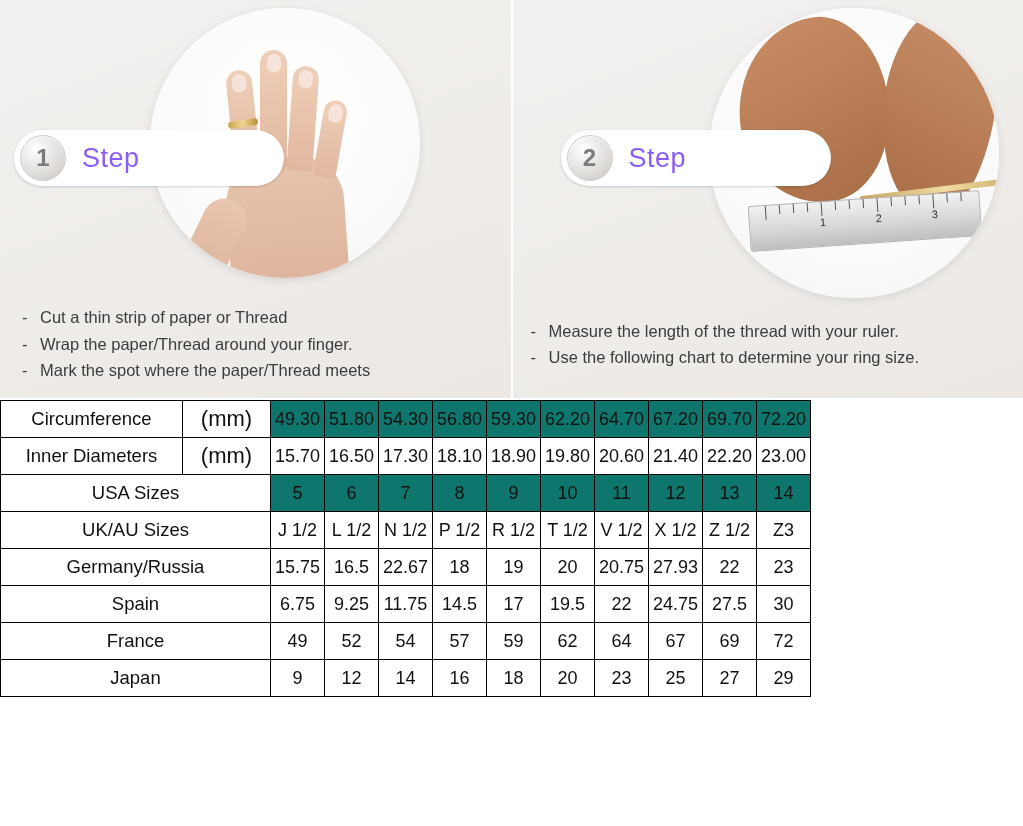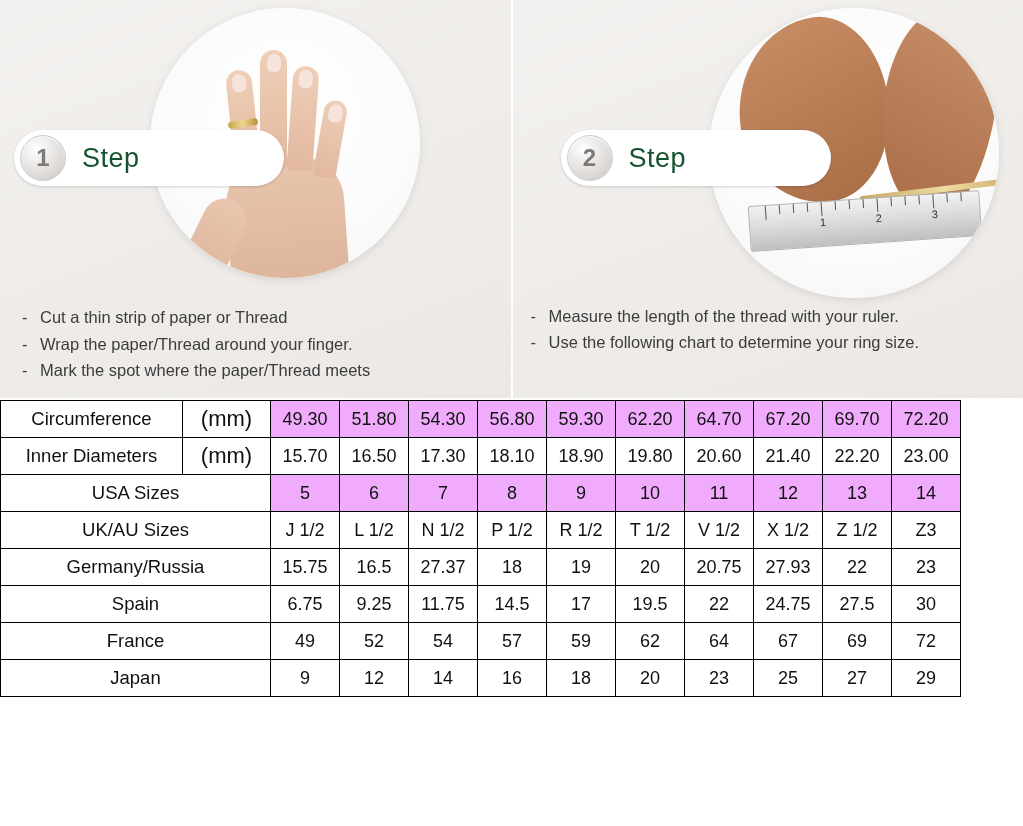--- a/index.html
+++ b/index.html
@@ -66,21 +66,21 @@
     font-size: 24px;
     font-weight: bold;
     display: flex;
     align-items: center;
     justify-content: center;
     box-shadow: inset 0 1px 2px rgba(255,255,255,0.9);
   }
   .step-word {
     margin-left: 16px;
     font-size: 27px;
-    color: #14532d;
+    color: #8b5cf6;
     letter-spacing: 0.5px;
   }
 
   
   .photo-circle {
     position: absolute;
     top: 8px;
     border-radius: 50%;
     overflow: hidden;
     box-shadow: 0 2px 8px rgba(0,0,0,0.10);
@@ -220,21 +220,21 @@
     display: inline-block;
     width: 18px;
     color: #3c3c3c;
   }
 
   
   table.sizes {
     position: absolute;
     top: 400px;
     left: 0;
-    width: 961px;
+    width: 811px;
     border-collapse: collapse;
     table-layout: fixed;
     font-size: 18px;
   }
   table.sizes td {
     border: 1px solid #000000;
     text-align: center;
     color: #111;
     height: 36px;
     padding: 0 2px;
@@ -249,21 +249,21 @@
   td.label-center {
     text-align: center;
     font-size: 18.5px;
   }
   td.unit {
     text-align: left;
     padding-left: 4px;
     font-size: 22px;
   }
   td.shade {
-    background: #f0abfc;
+    background: #0f766e;
   }
   .col-label { width: 182px; }
   .col-unit  { width: 88px; }
 </style>
 </head>
 <body>
 
 <div class="page">
 
   <div class="steps">
@@ -332,21 +332,21 @@
           <div class="ruler-num" style="left:126px;">2</div>
           <div class="ruler-num" style="left:182px;">3</div>
         </div>
       </div>
 
       <div class="step-pill" style="left:48px;">
         <div class="step-num">2</div>
         <div class="step-word">Step</div>
       </div>
 
-      <div class="bullets" style="left:18px; bottom:42px;margin-top:8px;">
+      <div class="bullets" style="left:18px; bottom:27px;margin-top:8px;">
         <div><span class="dash">-</span><span>Measure the length of the thread with your ruler.</span></div>
         <div><span class="dash">-</span><span>Use the following chart to determine your ring size.</span></div>
       </div>
     </div>
   </div>
 
   <table class="sizes">
     <colgroup>
       <col class="col-label">
         <col class="col-unit">
@@ -420,21 +420,21 @@
         <td>V 1/2</td>
         <td>X 1/2</td>
         <td>Z 1/2</td>
         <td>Z3</td>
       </tr>
 
       <tr>
         <td class="label" colspan="2">Germany/Russia</td>
         <td>15.75</td>
         <td>16.5</td>
-        <td>27.37</td>
+        <td>22.67</td>
         <td>18</td>
         <td>19</td>
         <td>20</td>
         <td>20.75</td>
         <td>27.93</td>
         <td>22</td>
         <td>23</td>
       </tr>
 
 

